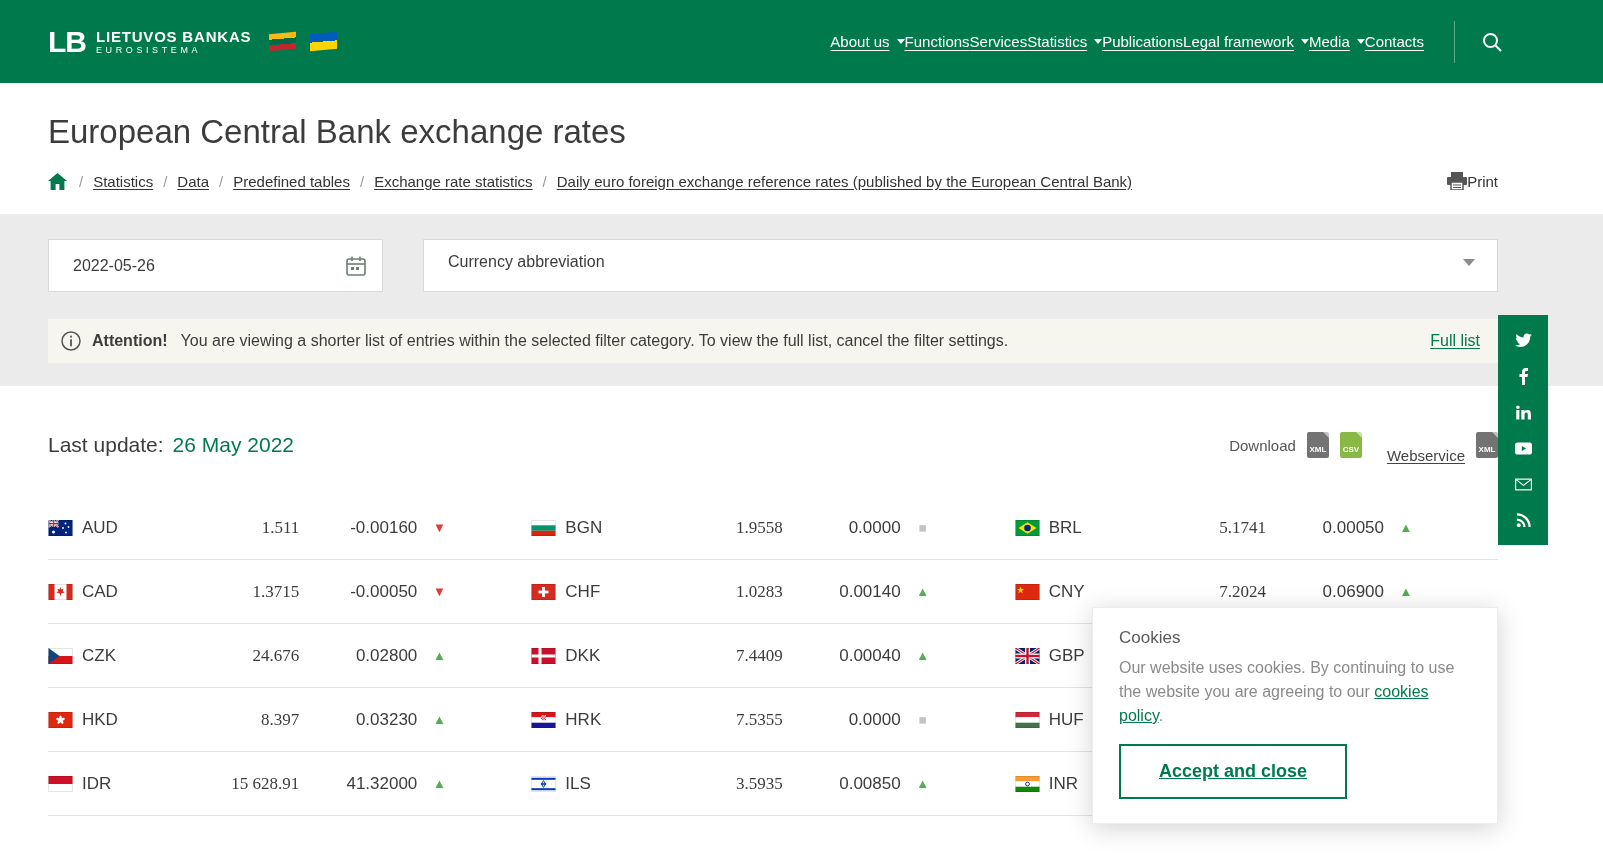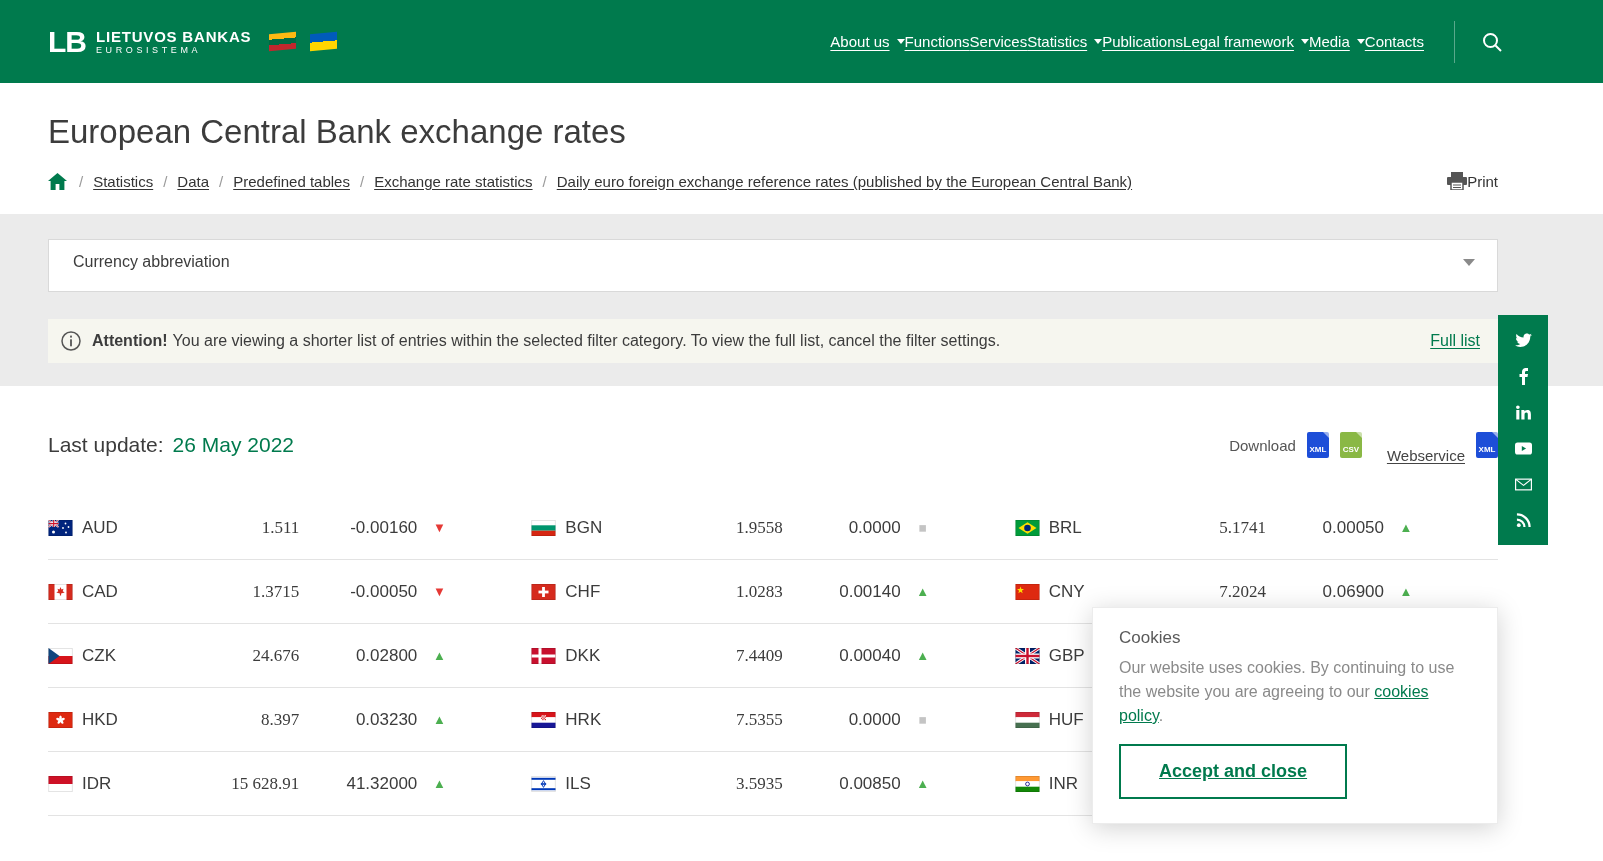--- a/index.html
+++ b/index.html
@@ -49,32 +49,32 @@
     flex:1; height:53px; background:#fff; border:1px solid #d9d9d9;
     display:flex; align-items:center; justify-content:space-between;
     padding:0 22px 7px 24px; font-size:16px; color:#3c3c3c; cursor:pointer;
   }
   .dd-chev { width:0; height:0; border-left:6px solid transparent; border-right:6px solid transparent; border-top:7px solid #8a8a8a; }
   .attention {
     margin-top:27px; background:#f6f6ef; padding:12px 18px 12px 13px;
     display:flex; align-items:center; gap:11px; font-size:16px; color:#3c3c3c;
   }
   .attention p { margin:0; }
-  .attention b { margin-right:5px; }
+  .attention b { margin-right:13px; }
   .full-list { margin-left:auto; color:#007a4d; text-decoration:underline; text-underline-offset:2px; cursor:pointer; white-space:nowrap; }
   
   .update-row { display:flex; align-items:center; margin:40px 105px 0 48px; }
   .lu-label { font-size:21px; color:#3c3c3c; }
   .lu-date  { font-size:21px; color:#007a4d; margin-left:9px; }
   .dl-group { margin-left:auto; display:flex; align-items:center; gap:11px; font-size:15px; color:#555; }
   .file-icon {
     width:22px; height:26px; border-radius:2px; position:relative;
     display:flex; align-items:flex-end; justify-content:center; cursor:pointer;
   }
-  .file-icon.xml { background:#1d4ed8; }
+  .file-icon.xml { background:#737373; }
   .file-icon.csv { background:#8ab845; }
   .file-icon::before { content:""; position:absolute; top:0; right:0; border-style:solid; border-width:0 6px 6px 0; border-color:transparent #fff transparent transparent; opacity:.55; }
   .file-icon i { font-style:normal; color:#fff; font-size:8px; font-weight:bold; padding-bottom:4px; }
   .ws-link { color:#444; text-decoration:underline; text-underline-offset:2px; cursor:pointer; margin-left:14px;margin-top:21px; }
   
   .rates { margin:32px 105px 0 48px; }
   .rate-row { display:grid; grid-template-columns:1fr 1fr 1fr; height:64px; align-items:center; border-bottom:1px solid #e3e3e3; }
   .rate-cell { display:grid; grid-template-columns:34px 104px 1fr 118px 44px; align-items:center; padding-right:70px; font-size:17px; color:#3c3c3c; }
   .flag svg { display:block; width:25px; height:16px; }
   .rate { text-align:right;font-family:Liberation Serif, serif; }
@@ -168,20 +168,33 @@
             <line x1="6" y1="13" x2="14" y2="13" stroke="#555"></line>
             <line x1="6" y1="15.5" x2="14" y2="15.5" stroke="#555"></line>
           </svg>
       </span>
       <span>Print</span>
     </div>
   </div>
 
   <section class="filter-band">
     <div class="filter-row">
+      <div class="date-box">
+        <span>2022-05-26</span>
+        <span style="display:flex;">
+          <svg width="20" height="20" viewBox="0 0 20 20">
+              <rect x="1" y="3" width="18" height="16" rx="2" fill="none" stroke="#6b7f74" stroke-width="1.6"></rect>
+              <line x1="1" y1="8" x2="19" y2="8" stroke="#6b7f74" stroke-width="1.6"></line>
+              <line x1="6" y1="0.5" x2="6" y2="5" stroke="#6b7f74" stroke-width="1.6"></line>
+              <line x1="14" y1="0.5" x2="14" y2="5" stroke="#6b7f74" stroke-width="1.6"></line>
+              <rect x="5" y="11" width="3" height="3" fill="#6b7f74"></rect>
+              <rect x="10" y="11" width="3" height="3" fill="#6b7f74"></rect>
+            </svg>
+        </span>
+      </div>
       <div class="dropdown">
         <span>Currency abbreviation</span>
         <span class="dd-chev"></span>
       </div>
     </div>
     <div class="attention">
       <span style="display:flex;">
         <svg width="20" height="20" viewBox="0 0 20 20">
             <circle cx="10" cy="10" r="9" fill="none" stroke="#555" stroke-width="1.5"></circle>
             <rect x="9.1" y="8.3" width="1.8" height="7" fill="#555"></rect>

